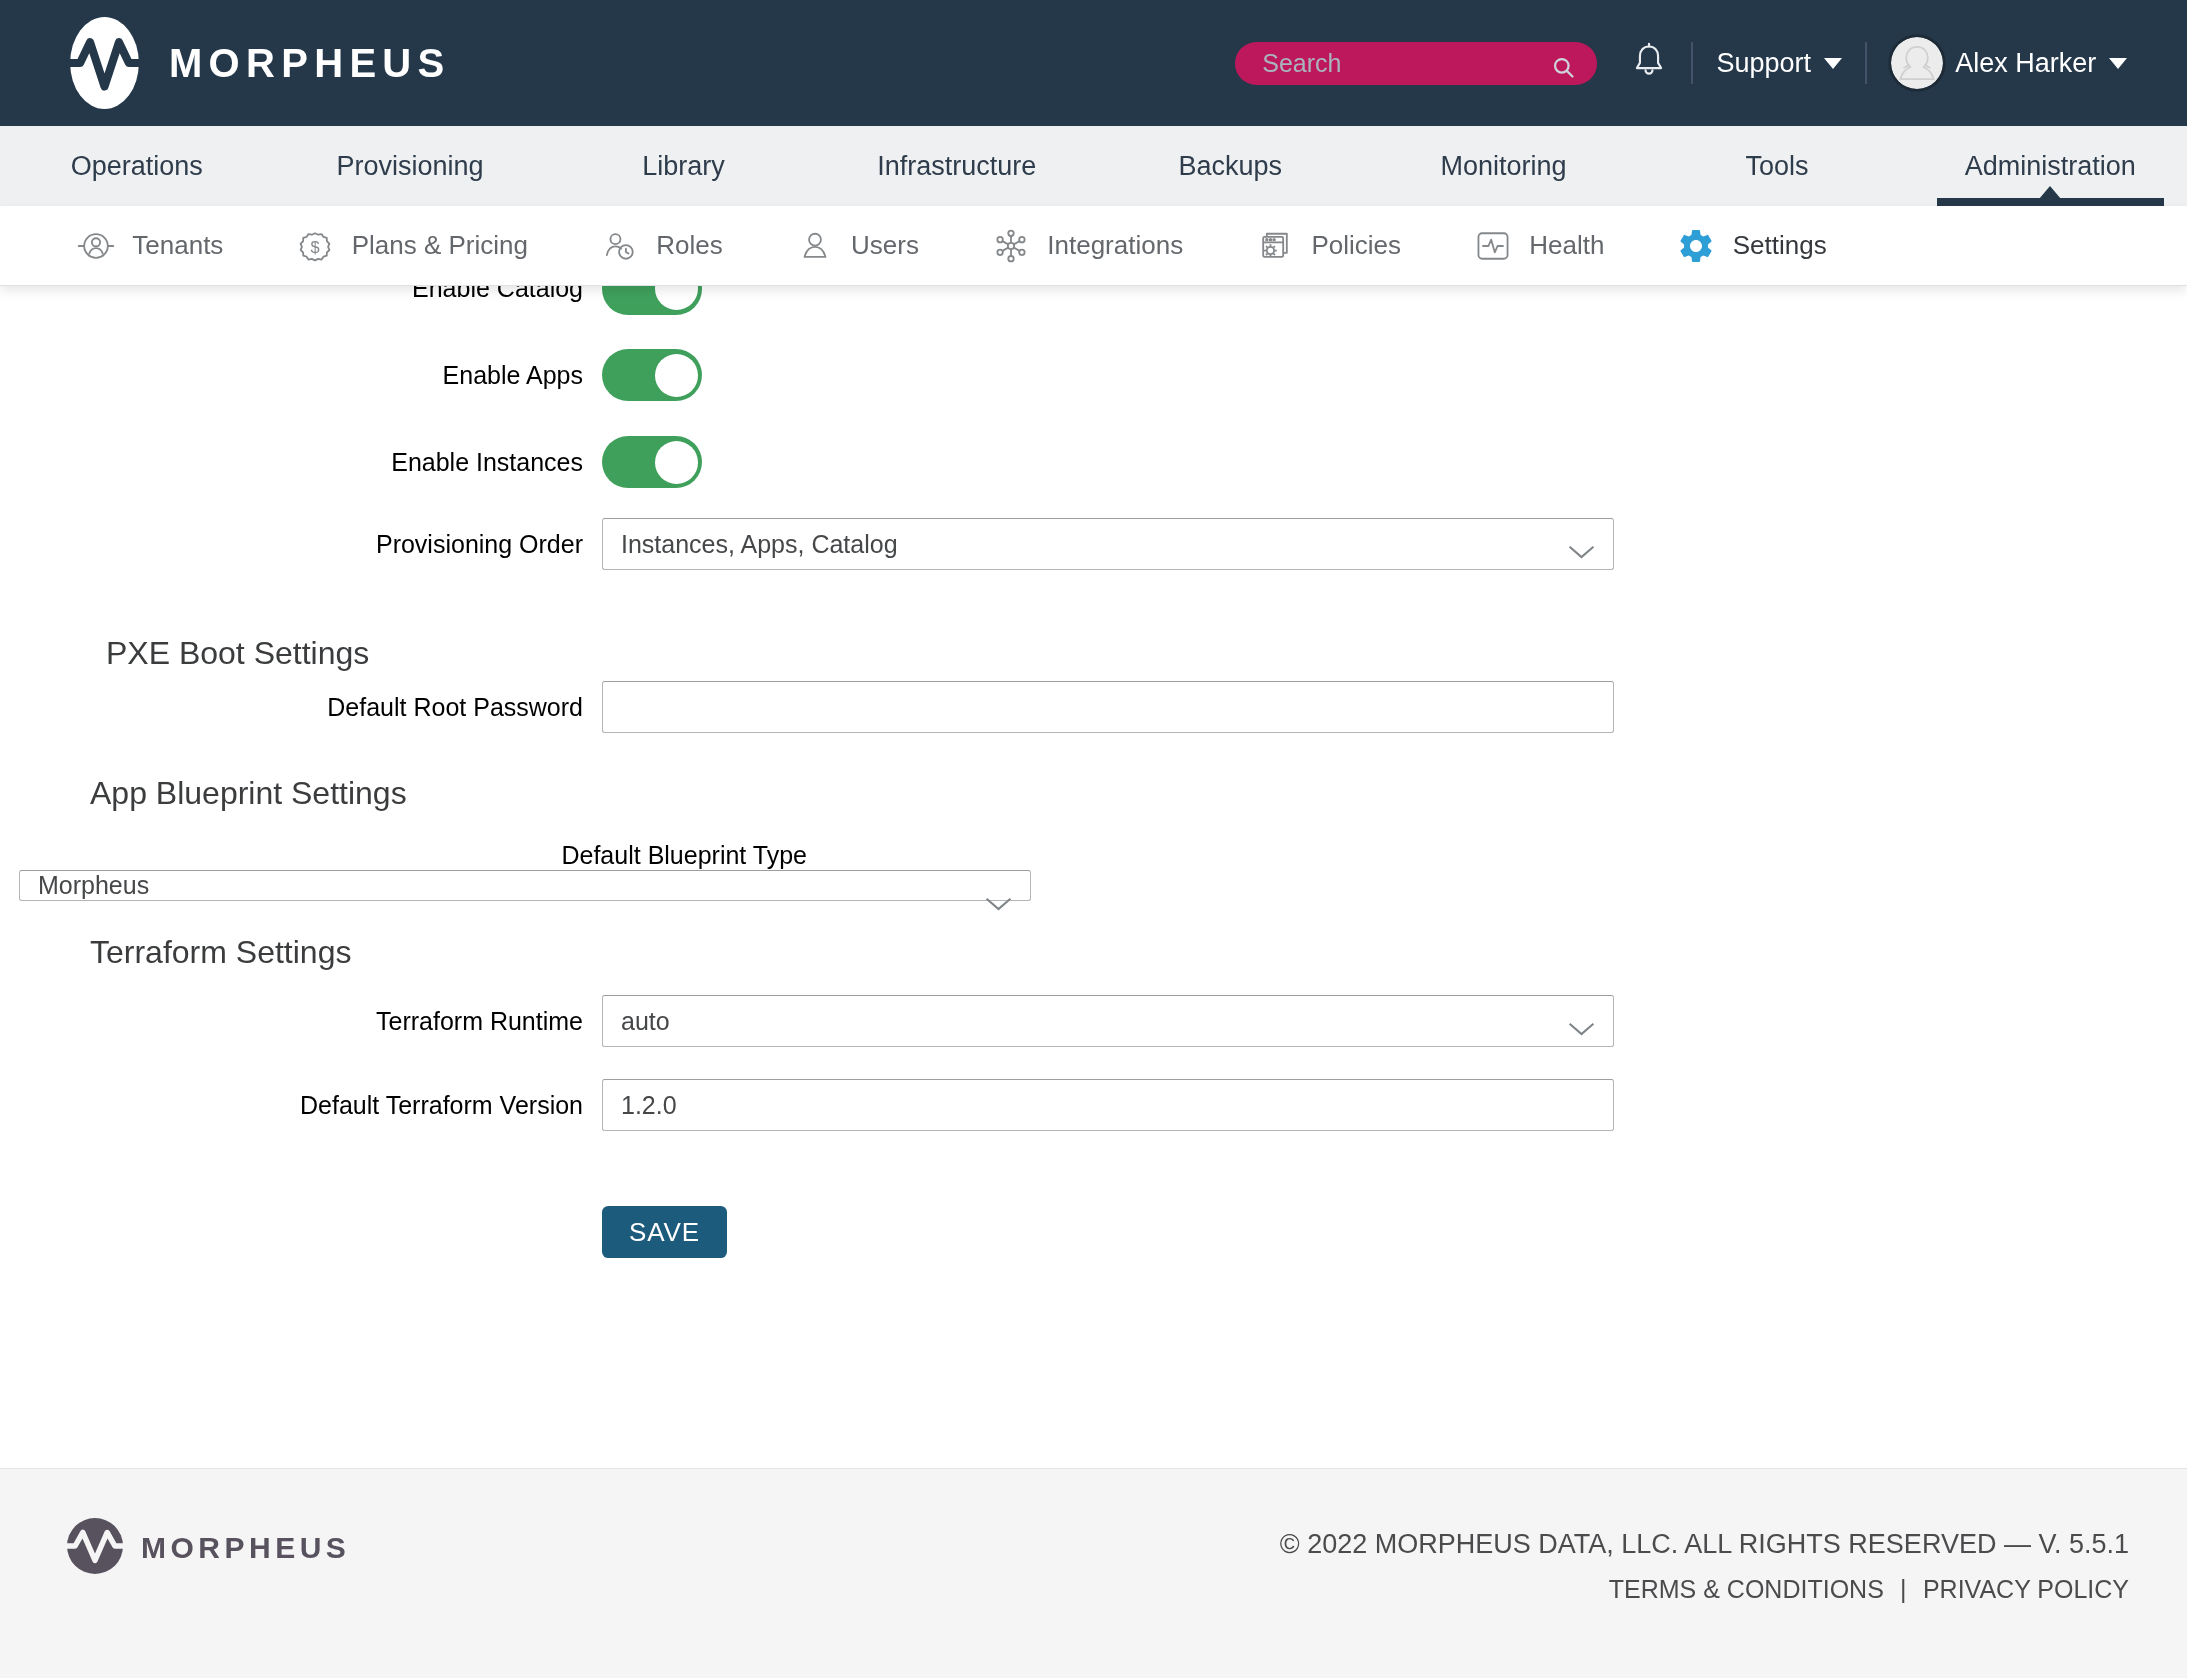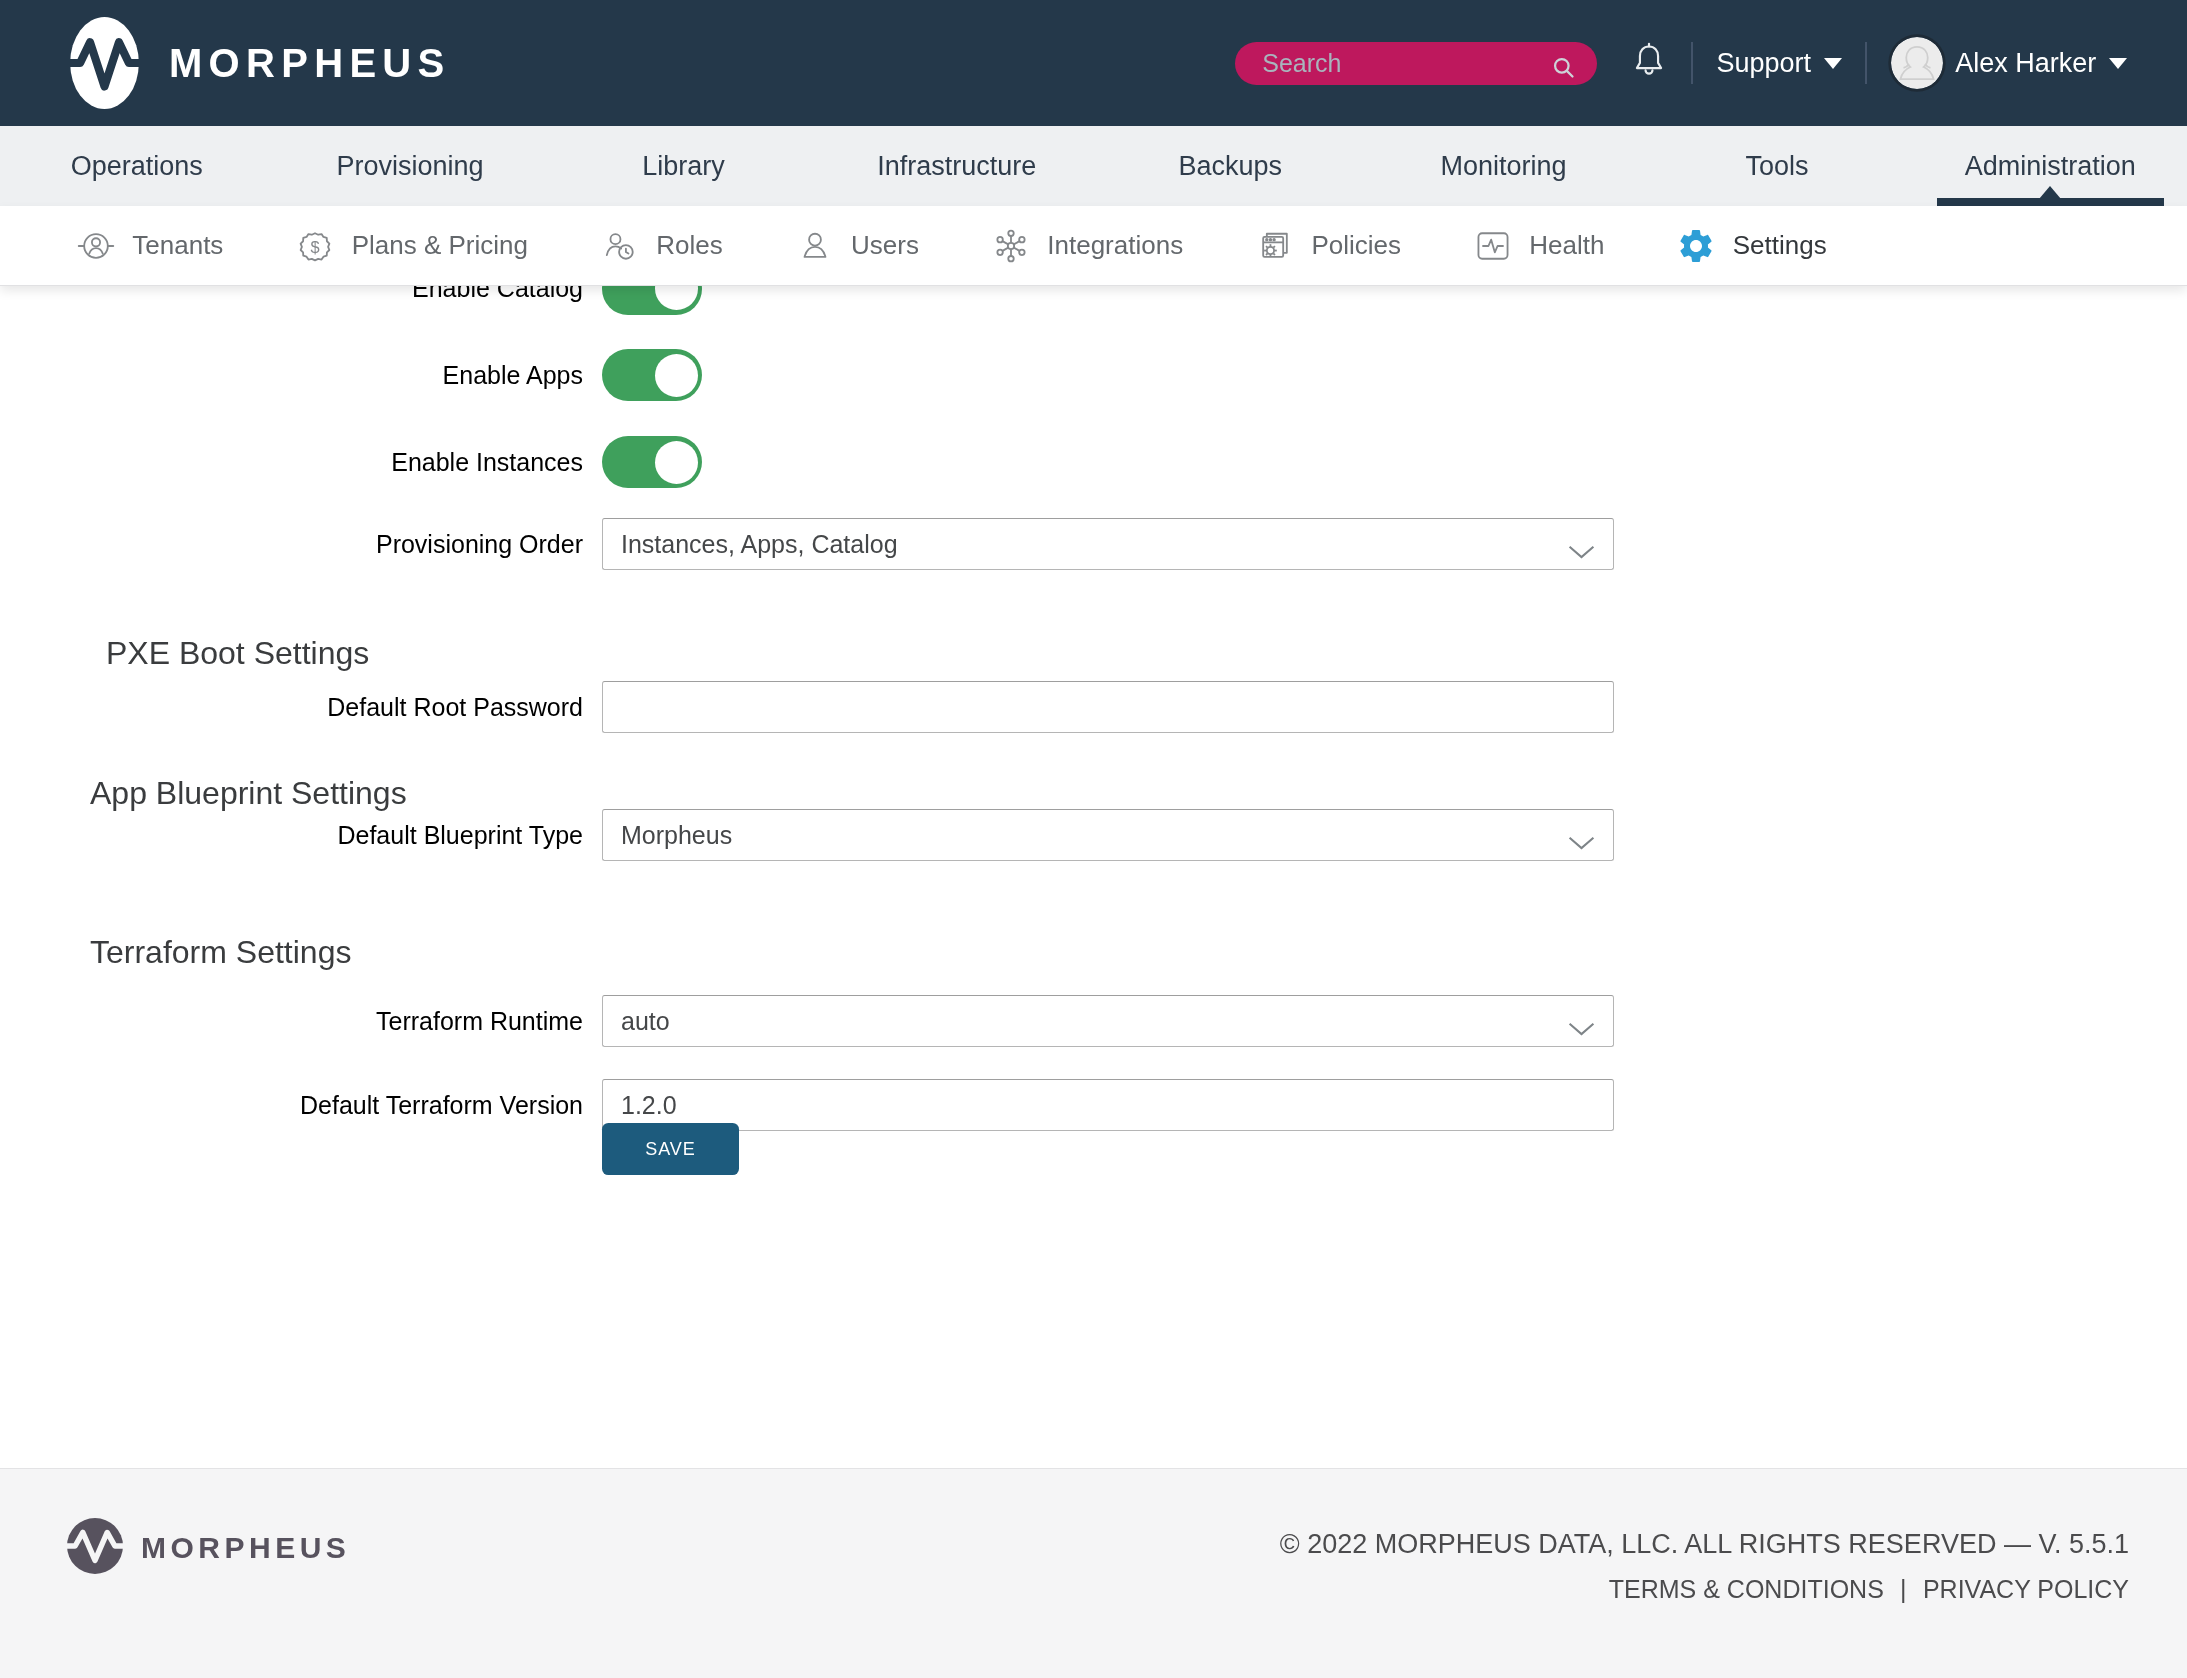--- a/index.html
+++ b/index.html
@@ -46,23 +46,23 @@
   .fcontrol{margin-left:19px;}
   .toggle{width:100px;height:52px;border-radius:26px;background:#3fa05c;position:relative;cursor:pointer;}
   .toggle .knob{position:absolute;top:4.5px;right:4.5px;width:43px;height:43px;border-radius:50%;background:#ffffff;}
   .tinput,.select-box{box-sizing:border-box;width:1012px;height:52px;border:1.8px solid #b5b5b5;border-top-color:#9e9e9e;border-radius:2.7px;font-size:25px;color:#454749;padding:0 18px;font-family:inherit;background:#ffffff;}
   .tinput{outline:none;}
   .select-box{display:flex;align-items:center;position:relative;cursor:pointer;}
   .select-box .chev{position:absolute;right:18px;top:18px;}
   .heading{position:absolute;left:90px;font-size:32px;color:#3a3c3e;}
   .r-catalog{top:-23.5px;} .r-apps{top:63px;} .r-instances{top:150px;} .r-prov{top:232px;}
   .h-pxe{top:333px;} .r-rootpw{top:395px;}
-  .h-bp{top:489px;} .r-bptype{top:523px;}
+  .h-bp{top:489px;} .r-bptype{top:555px;flex-direction:column;}
   .h-tf{top:648px;} .r-runtime{top:709px;} .r-version{top:793px;}
-  .save-btn{position:absolute;left:602px;top:837px;width:137px;height:52px;background:#1d5b7d;color:#ffffff;border:none;border-radius:6.3px;font-size:18px;letter-spacing:0.9px;font-family:inherit;cursor:pointer;}
+  .save-btn{position:absolute;left:602px;top:920px;width:125px;height:52px;background:#1d5b7d;color:#ffffff;border:none;border-radius:6.3px;font-size:26px;letter-spacing:0.9px;font-family:inherit;cursor:pointer;}
 
   
   .footer{height:213px;background:#f5f5f6;border-top:0.9px solid #e3e3e5;position:relative;box-sizing:border-box;}
   .f-brand{position:absolute;left:67px;top:49px;display:flex;align-items:center;gap:18px;}
   .f-text{font-size:30px;font-weight:700;letter-spacing:4.5px;color:#57525e;}
   .f-right{position:absolute;right:58px;top:60px;text-align:right;color:#4b4b4d;}
   .f-copy{font-size:27px;}
   .f-links{margin-top:15.4px;font-size:25px;display:flex;justify-content:flex-end;gap:16.3px;align-items:center;}
   .f-links a{color:#4b4b4d;text-decoration:none;cursor:pointer;}
 </style>

